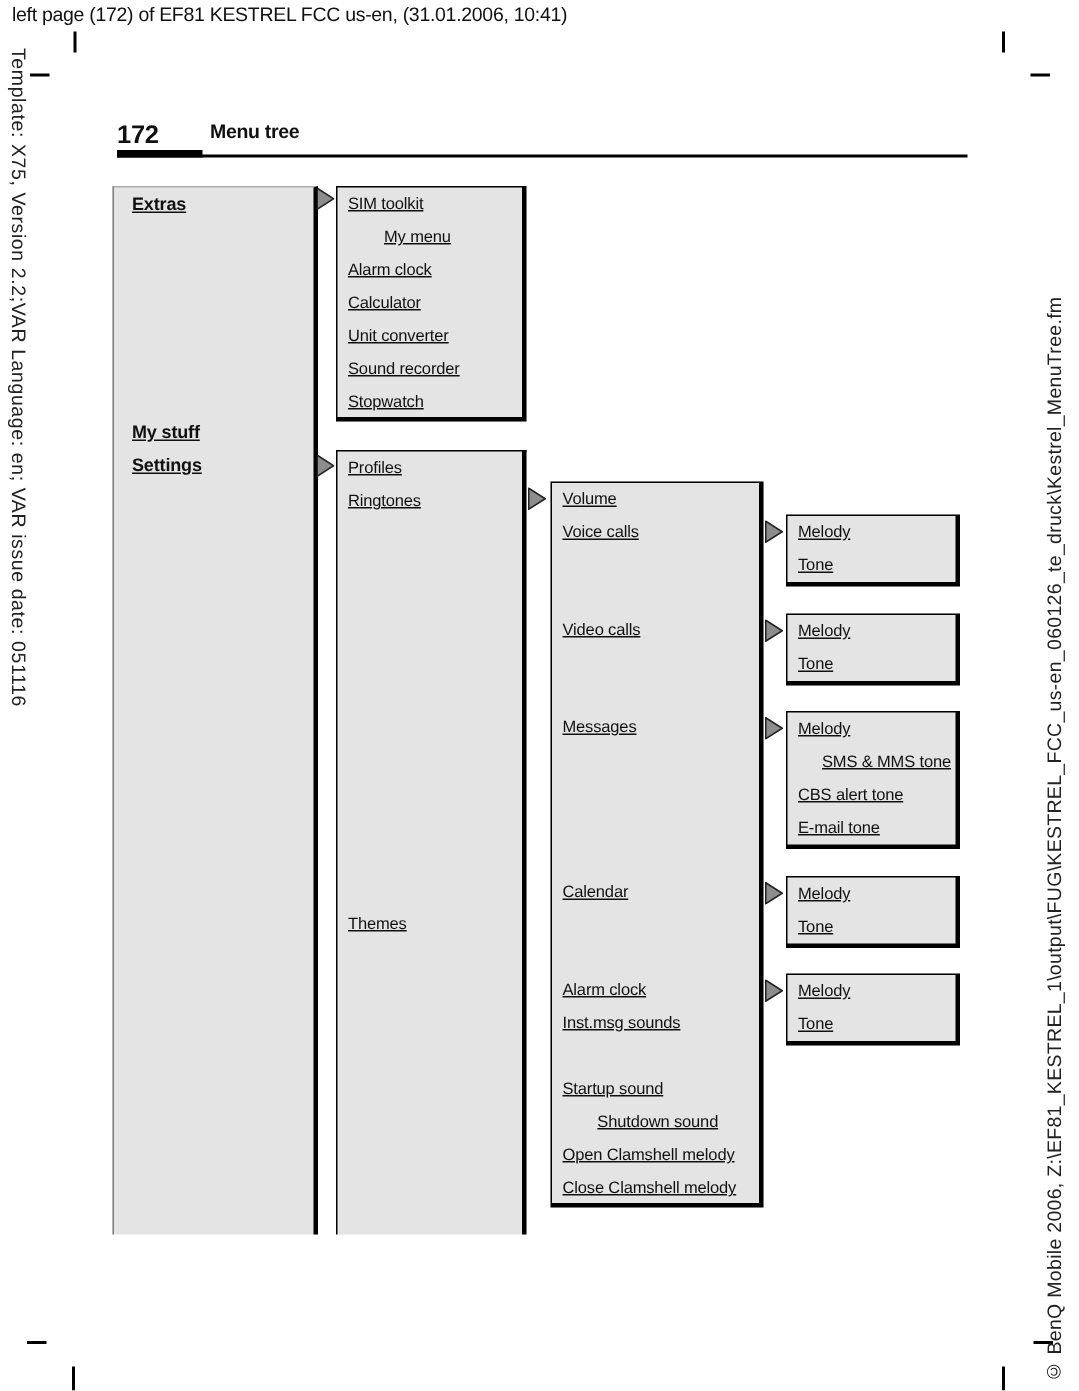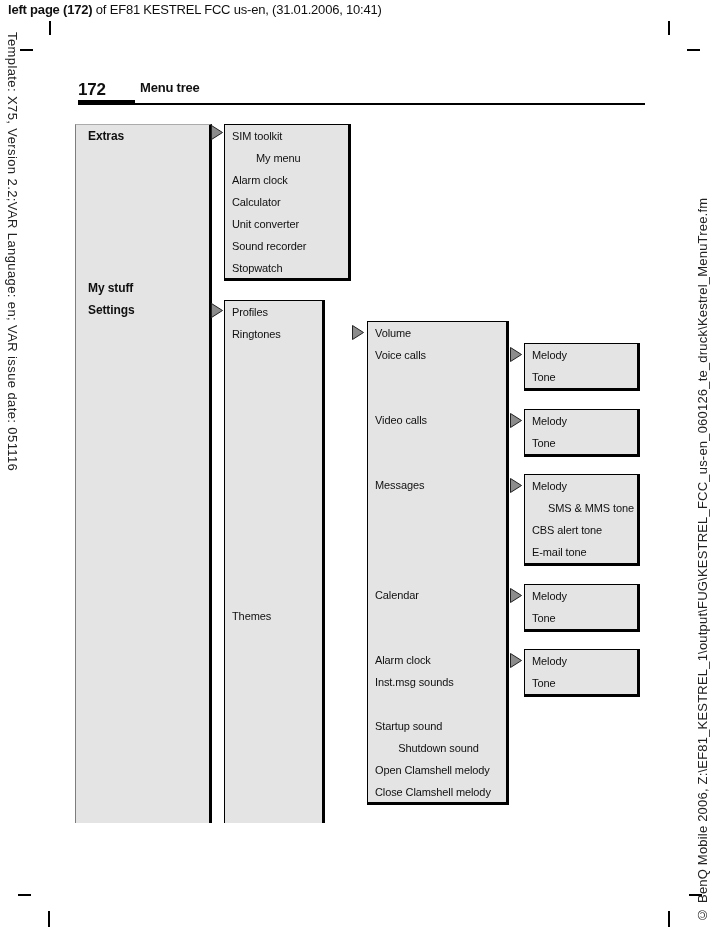--- a/index.html
+++ b/index.html
@@ -3,21 +3,21 @@
 <meta charset="utf-8">
 <style>
   html,body{margin:0;padding:0;}
   body{
     width:719px;height:927px;position:relative;background:#ffffff;
     font-family:"Liberation Sans", sans-serif;color:#101010;overflow:hidden;
   }
   .abs{position:absolute;}
   
   .meta-line{left:8px;top:2px;font-size:13px;letter-spacing:-0.2px;white-space:nowrap;}
-  .meta-line b{font-weight:bold;}
+  .meta-line b{font-weight:normal;}
   .page-num{left:78px;top:80px;font-size:17px;font-weight:bold;letter-spacing:-0.2px;}
   .section-title{left:140px;top:80px;font-size:13px;font-weight:bold;letter-spacing:-0.2px;}
   .rule-thick{left:78px;top:100px;width:57px;height:5px;background:#000;}
   .rule-thin{left:78px;top:103px;width:567px;height:1.5px;background:#000;}
   
   .mark{background:#000;}
   
   .margin-left-text{
     left:2px;top:32px;height:500px;width:18px;
     writing-mode:vertical-rl;font-size:13px;letter-spacing:0.4px;white-space:nowrap;color:#222;
@@ -32,21 +32,21 @@
     position:absolute;box-sizing:border-box;background:#e4e4e4;
     border:1px solid #000;border-right-width:3px;border-bottom-width:3px;
   }
   .open-bottom{border-bottom:none;}
   .col1{
     border-left:1px solid #7d7d7d;border-top:1px solid #ababab;
     border-right:3px solid #000;border-bottom:none;
   }
   .row{
     position:absolute;left:0;right:4px;height:22px;line-height:22px;
-    padding-left:7px;font-size:11px;white-space:nowrap;letter-spacing:-0.1px;
+    padding-left:7px;font-size:11px;white-space:nowrap;letter-spacing:-0.1px;text-decoration:underline;
   }
   .row.b{font-weight:bold;font-size:12px;padding-left:12px;}
   .arrow{position:absolute;width:12px;height:15px;line-height:0;}
 </style>
 </head>
 <body>
 
 <div class="abs meta-line">
   <b>left page (172)</b><span> of EF81 KESTREL FCC us-en, (31.01.2006, 10:41)</span>
 </div>
@@ -90,21 +90,21 @@
   <div class="box" style="left:224px;top:124px;width:127px;height:157px;">
     <div class="row" style="top:0px;">SIM toolkit</div>
     <div class="row" style="top:22px;padding-left:31px;">My menu</div>
     <div class="row" style="top:44px;">Alarm clock</div>
     <div class="row" style="top:66px;">Calculator</div>
     <div class="row" style="top:88px;">Unit converter</div>
     <div class="row" style="top:110px;">Sound recorder</div>
     <div class="row" style="top:132px;">Stopwatch</div>
   </div>
 
-  <div class="box open-bottom" style="left:224px;top:300px;width:101px;height:523px;">
+  <div class="box open-bottom" style="left:224px;top:300px;width:127px;height:523px;">
     <div class="row" style="top:0px;">Profiles</div>
     <div class="row" style="top:22px;">Ringtones</div>
     <div class="row" style="top:304px;">Themes</div>
   </div>
 
   <div class="arrow" style="left:352px;top:325px;">
     <svg width="12" height="15" viewBox="0 0 12 15">
         <polygon points="0.5,0.5 11.5,7.5 0.5,14.5" fill="#8c8c8c" stroke="#222" stroke-width="1"></polygon>
       </svg>
   </div>

